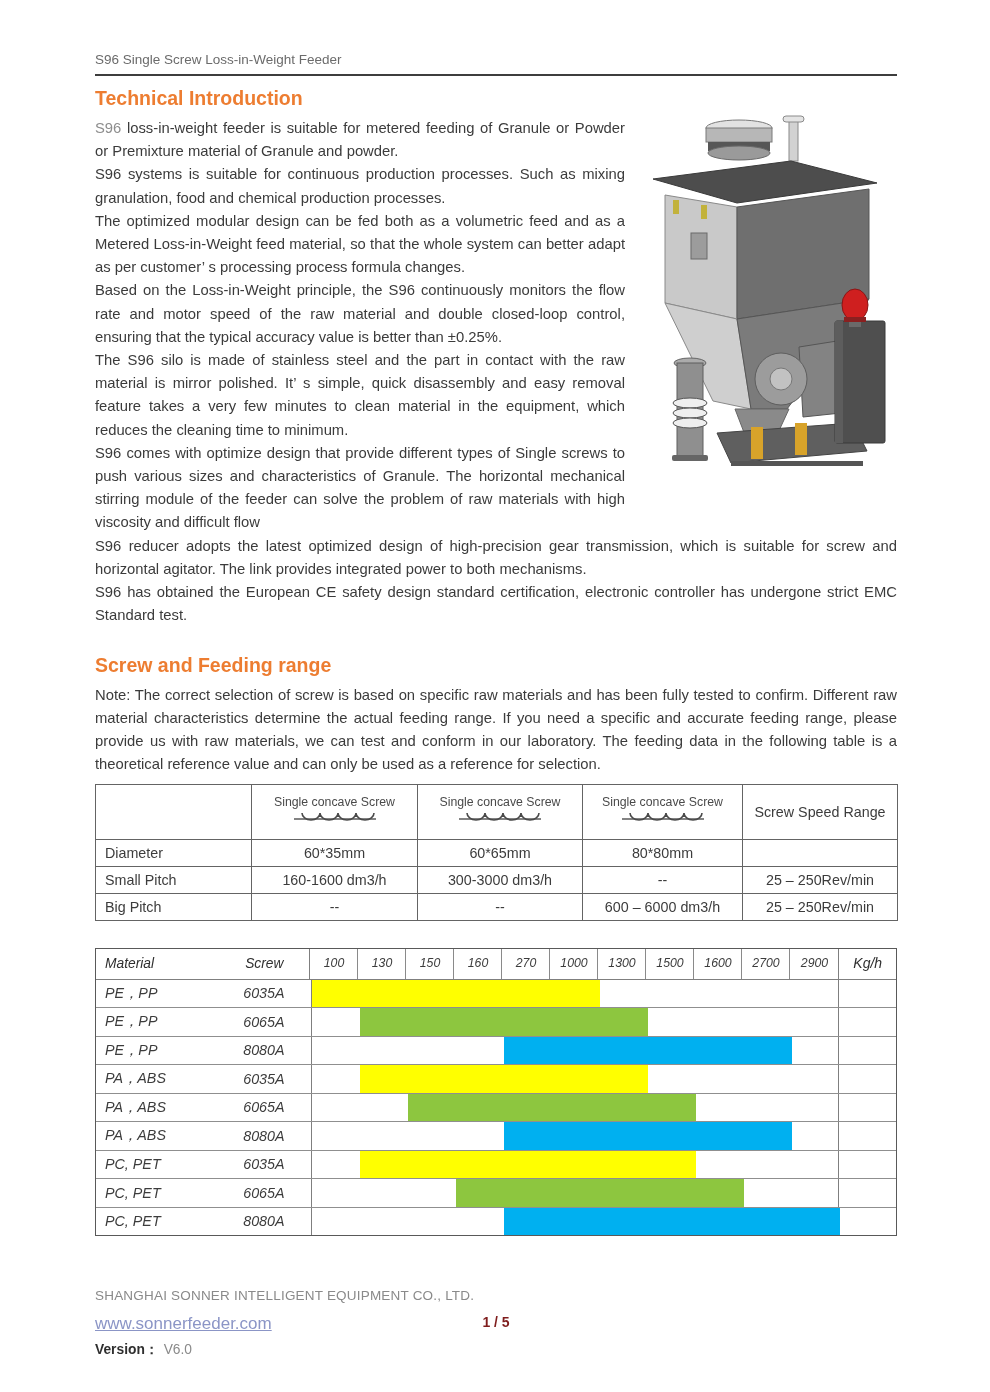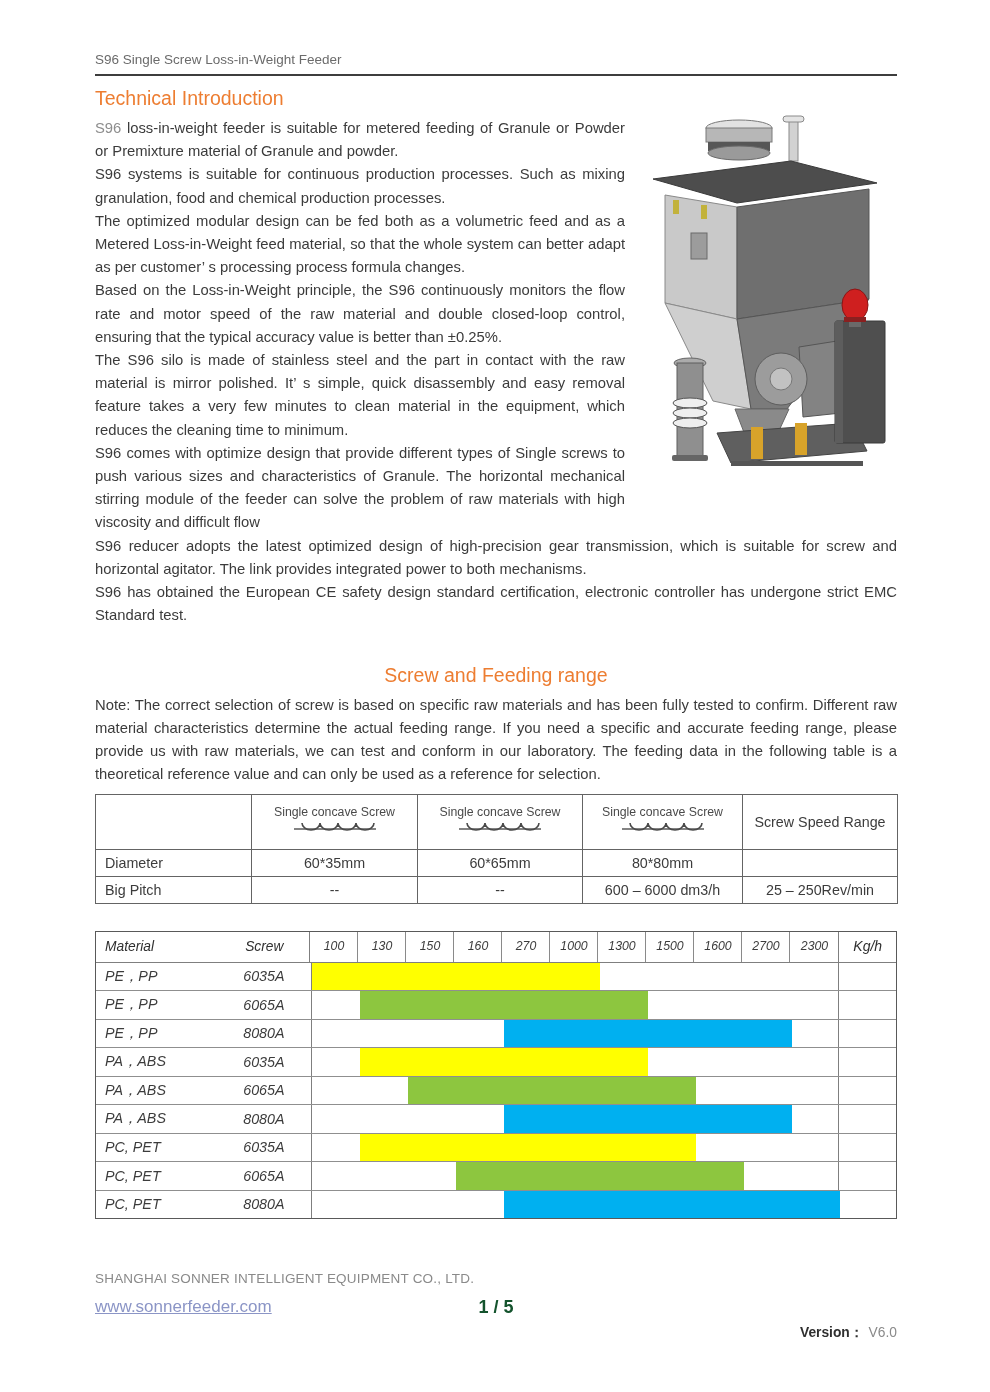--- a/index.html
+++ b/index.html
@@ -4,21 +4,21 @@
 <style>
   html,body{margin:0;padding:0;background:#ffffff;}
   body{width:990px;height:1392px;position:relative;overflow:hidden;
        font-family:"Liberation Sans","DejaVu Sans",sans-serif;color:#3c3c3c;}
   .page{position:absolute;left:95px;top:52px;width:802px;}
 
   
   .doc-header{font-size:13.5px;color:#6b6b6b;padding-bottom:7px;border-bottom:2px solid #3d3d3d;}
 
   
-  .section-title{color:#ED7D31;font-weight:400;font-size:19.5px;margin:10px 0 7px 0;line-height:24px;}
+  .section-title{color:#ED7D31;font-weight:700;font-size:19.5px;margin:10px 0 7px 0;line-height:24px;}
 
   
   .intro{font-size:14.8px;line-height:23.2px;text-align:justify;color:#3b3b3b;}
   .intro p{margin:0;}
   .intro .lead{color:#8d8d8d;}
   .product-float{float:right;width:258px;height:370px;margin:0 0 4px 14px;position:relative;}
   .product-float svg{display:block;margin-top:-14px;}
 
   
   .note{font-size:14.8px;line-height:22.8px;text-align:justify;color:#3b3b3b;margin:0 0 8px 0;}
@@ -51,22 +51,22 @@
   .mt-bars{position:relative;width:528px;}
   .mt-bar{position:absolute;top:0;bottom:0;}
   .mt-row .mt-kgh{line-height:27px;}
 
   
   .footer{margin-top:52px;}
   .f-company{font-size:13.5px;color:#8a8a8a;letter-spacing:0.2px;}
   .f-line2{position:relative;margin-top:11px;height:18px;}
   .f-link{font-size:17px;color:#8B95C6;text-decoration:underline;text-decoration-color:#8B95C6;}
   .f-page{position:absolute;left:50%;transform:translateX(-50%);top:0;
-      font-size:18px;font-weight:bold;color:#14532d;}
-  .f-version{margin-top:9px;font-size:13.8px;text-align:right;}
+      font-size:14px;font-weight:bold;color:#7f1d1d;}
+  .f-version{margin-top:9px;font-size:13.8px;}
   .f-version .vl{font-weight:bold;color:#2f2f2f;}
   .f-version .vv{color:#8a8a8a;margin-left:5px;}
 </style>
 </head>
 <body>
 
 <div class="page">
 
   <div class="doc-header">
     <span>S96 Single Screw Loss-in-Weight Feeder</span>
@@ -129,21 +129,21 @@
         <p>S96 systems is suitable for continuous production processes. Such as mixing granulation, food and chemical production processes.</p>
         <p>The optimized modular design can be fed both as a volumetric feed and as a Metered Loss-in-Weight feed material, so that the whole system can better adapt as per customer’ s processing process formula changes.</p>
         <p>Based on the Loss-in-Weight principle, the S96 continuously monitors the flow rate and motor speed of the raw material and double closed-loop control, ensuring that the typical accuracy value is better than ±0.25%.</p>
         <p>The S96 silo is made of stainless steel and the part in contact with the raw material is mirror polished. It’ s simple, quick disassembly and easy removal feature takes a very few minutes to clean material in the equipment, which reduces the cleaning time to minimum.</p>
         <p>S96 comes with optimize design that provide different types of Single screws to push various sizes and characteristics of Granule. The horizontal mechanical stirring module of the feeder can solve the problem of raw materials with high viscosity and difficult flow</p>
         <p>S96 reducer adopts the latest optimized design of high-precision gear transmission, which is suitable for screw and horizontal agitator. The link provides integrated power to both mechanisms.</p>
         <p>S96 has obtained the European CE safety design standard certification, electronic controller has undergone strict EMC Standard test.</p>
       </div>
   </div>
 
-  <h1 class="section-title" style="margin-top:36px;text-align:center;">Screw and Feeding range</h1>
+  <h1 class="section-title" style="margin-top:26px;">Screw and Feeding range</h1>
   <p class="note">Note: The correct selection of screw is based on specific raw materials and has been fully tested to confirm. Different raw material characteristics determine the actual feeding range. If you need a specific and accurate feeding range, please provide us with raw materials, we can test and conform in our laboratory. The feeding data in the following table is a theoretical reference value and can only be used as a reference for selection.</p>
 
   <table class="screw-table">
     <colgroup>
         <col style="width:156px">
         <col style="width:166px">
         <col style="width:165px">
         <col style="width:160px">
         <col style="width:155px">
       </colgroup>
@@ -180,20 +180,27 @@
       <td class="speedhead">Screw Speed Range</td>
     </tr>
     <tr>
       <td class="rowlabel">Diameter</td>
       <td>60*35mm</td>
       <td>60*65mm</td>
       <td>80*80mm</td>
       <td></td>
     </tr>
     <tr>
+      <td class="rowlabel">Small Pitch</td>
+      <td>160-1600 dm3/h</td>
+      <td>300-3000 dm3/h</td>
+      <td>--</td>
+      <td>25 – 250Rev/min</td>
+    </tr>
+    <tr>
       <td class="rowlabel">Big Pitch</td>
       <td>--</td>
       <td>--</td>
       <td>600 – 6000 dm3/h</td>
       <td>25 – 250Rev/min</td>
     </tr>
   </tbody>
     </table>
 
   <div class="mat-table">
@@ -206,21 +213,21 @@
           <div class="mt-hcol">100</div>
           <div class="mt-hcol">130</div>
           <div class="mt-hcol">150</div>
           <div class="mt-hcol">160</div>
           <div class="mt-hcol">270</div>
           <div class="mt-hcol">1000</div>
           <div class="mt-hcol">1300</div>
           <div class="mt-hcol">1500</div>
           <div class="mt-hcol">1600</div>
           <div class="mt-hcol">2700</div>
-          <div class="mt-hcol">2300</div>
+          <div class="mt-hcol">2900</div>
         </div>
       <div class="mt-kgh">Kg/h</div>
     </div>
     <div id="mt-body">
         <div class="mt-row">
           <div class="mt-mat">
             <span>PE，PP</span>
             <span>6035A</span>
           </div>
           <div class="mt-bars">

